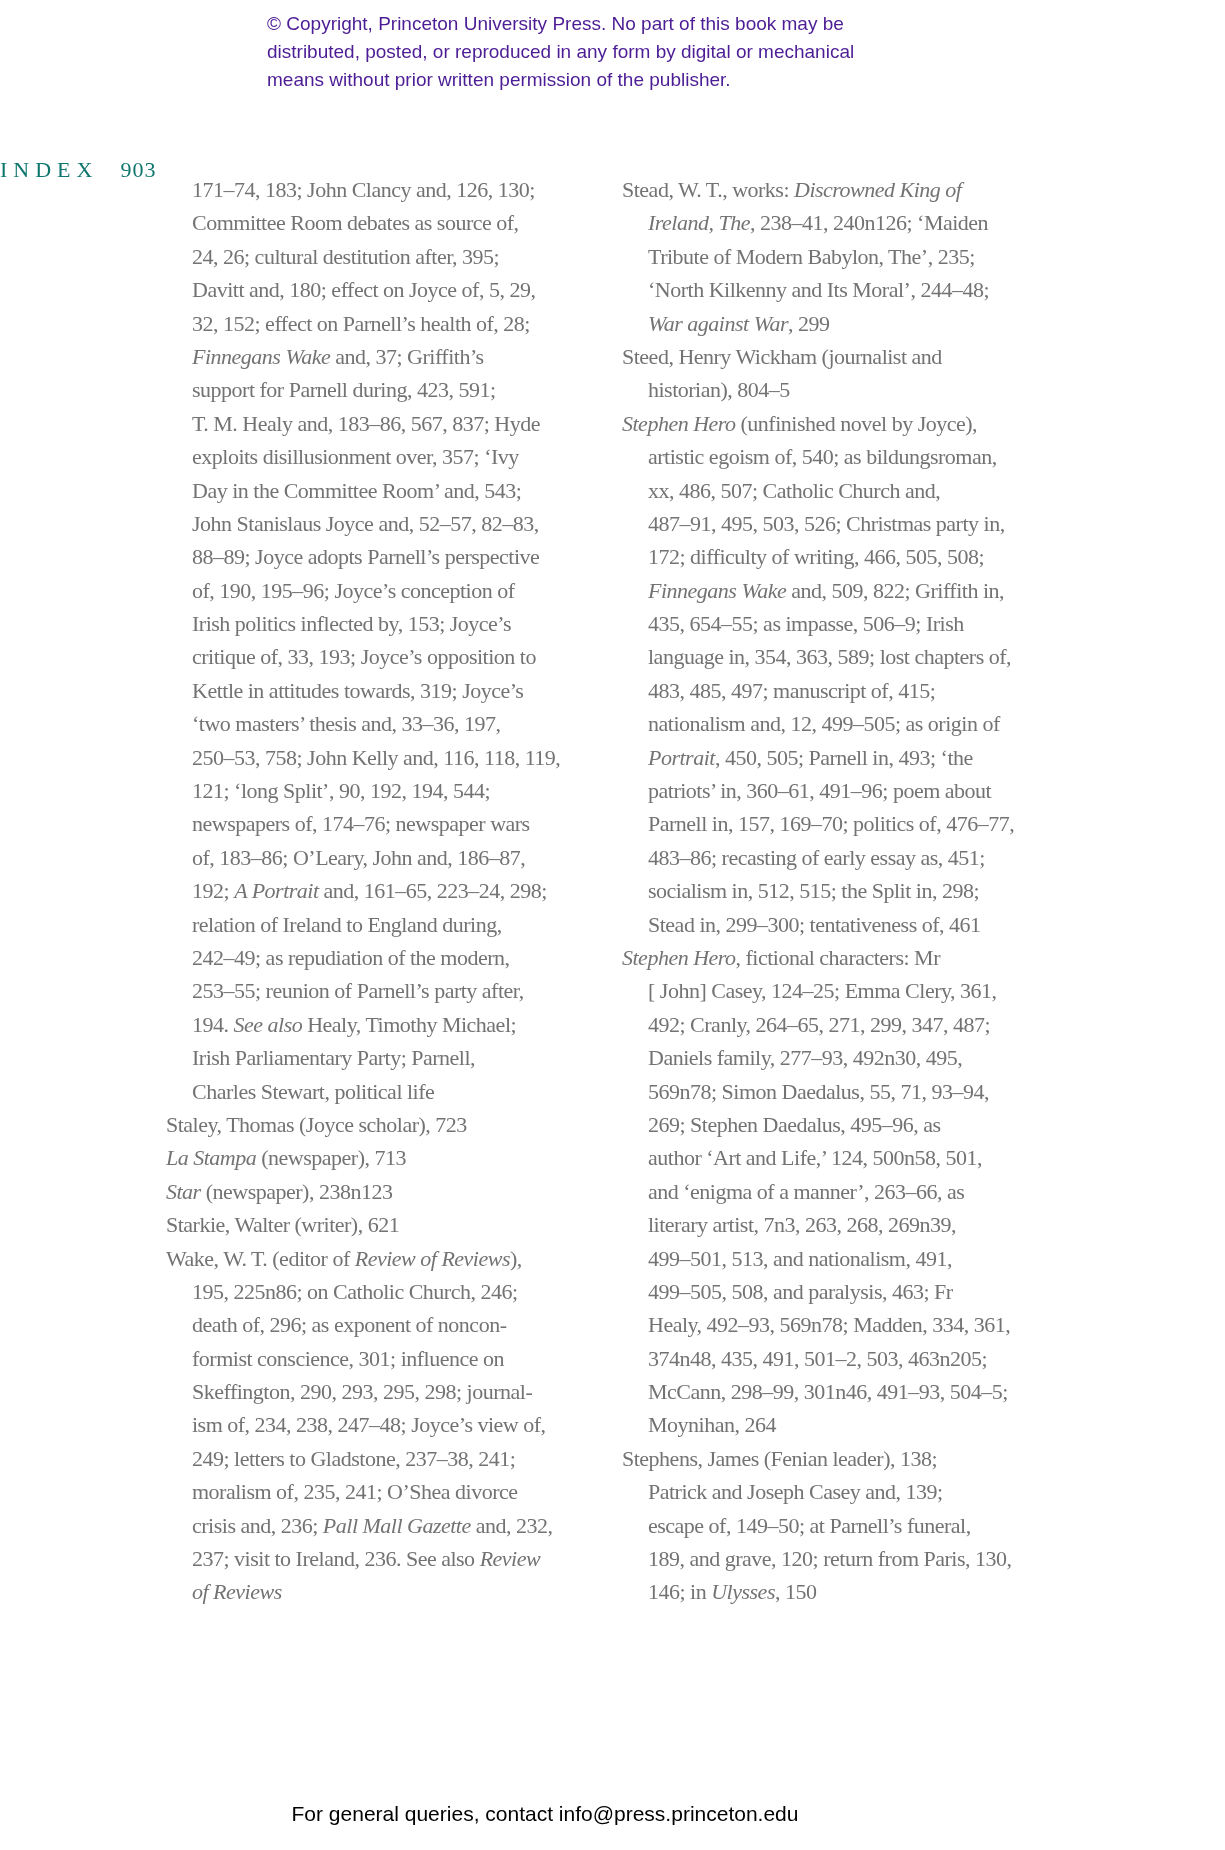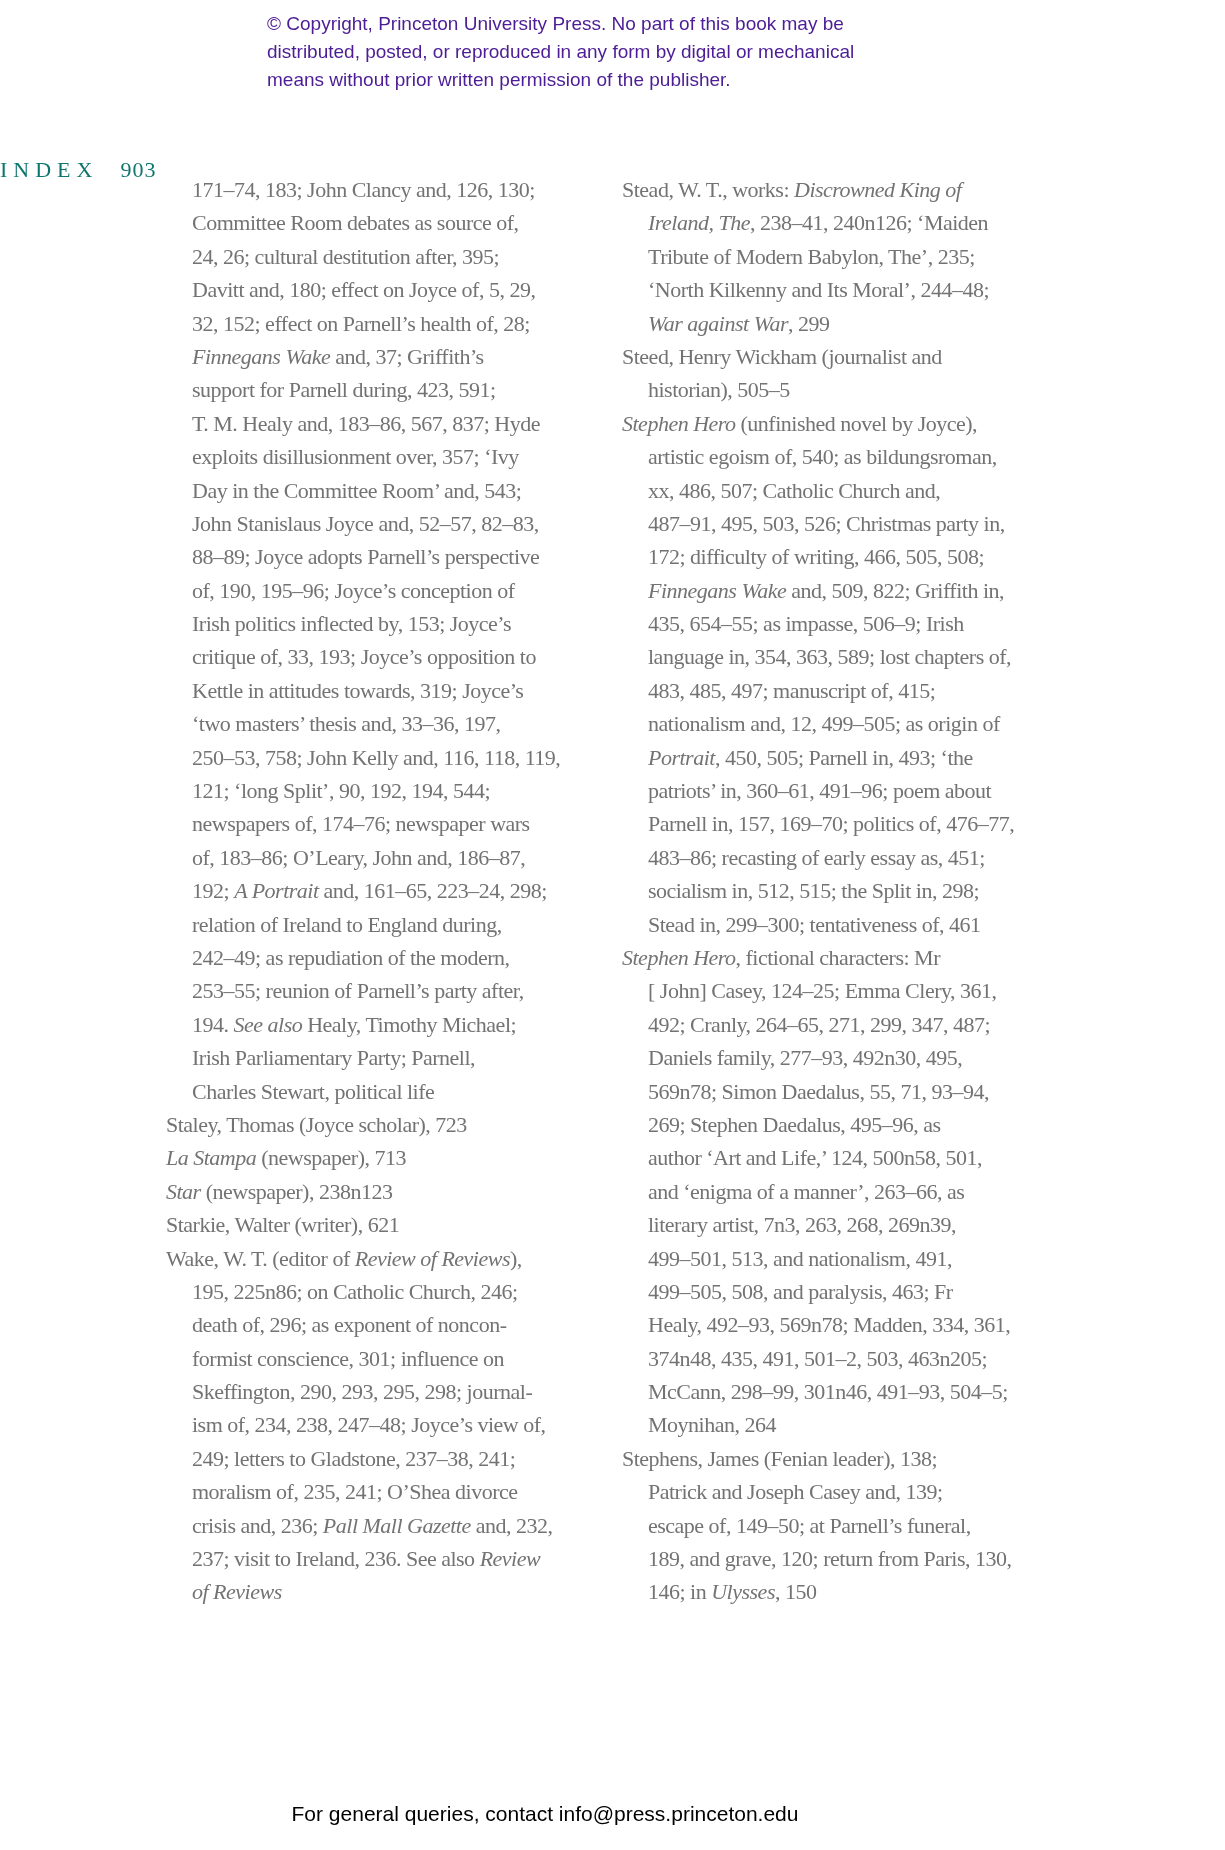--- a/index.html
+++ b/index.html
@@ -102,21 +102,21 @@
     <div class="line ind"><span>237; visit to Ireland, 236. See also </span><span class="it">Review</span></div>
     <div class="line ind"><span class="it">of Reviews</span></div>
   </div>
 <div class="col" id="col-right">
     <div class="line"><span>Stead, W. T., works: </span><span class="it">Discrowned King of</span></div>
     <div class="line ind"><span class="it">Ireland, The</span><span>, 238–41, 240n126; ‘Maiden</span></div>
     <div class="line ind"><span>Tribute of Modern Babylon, The’, 235;</span></div>
     <div class="line ind"><span>‘North Kilkenny and Its Moral’, 244–48;</span></div>
     <div class="line ind"><span class="it">War against War</span><span>, 299</span></div>
     <div class="line"><span>Steed, Henry Wickham (journalist and</span></div>
-    <div class="line ind"><span>historian), 505–5</span></div>
+    <div class="line ind"><span>historian), 804–5</span></div>
     <div class="line"><span class="it">Stephen Hero</span><span> (unfinished novel by Joyce),</span></div>
     <div class="line ind"><span>artistic egoism of, 540; as bildungsroman,</span></div>
     <div class="line ind"><span>xx, 486, 507; Catholic Church and,</span></div>
     <div class="line ind"><span>487–91, 495, 503, 526; Christmas party in,</span></div>
     <div class="line ind"><span>172; difficulty of writing, 466, 505, 508;</span></div>
     <div class="line ind"><span class="it">Finnegans Wake</span><span> and, 509, 822; Griffith in,</span></div>
     <div class="line ind"><span>435, 654–55; as impasse, 506–9; Irish</span></div>
     <div class="line ind"><span>language in, 354, 363, 589; lost chapters of,</span></div>
     <div class="line ind"><span>483, 485, 497; manuscript of, 415;</span></div>
     <div class="line ind"><span>nationalism and, 12, 499–505; as origin of</span></div>

